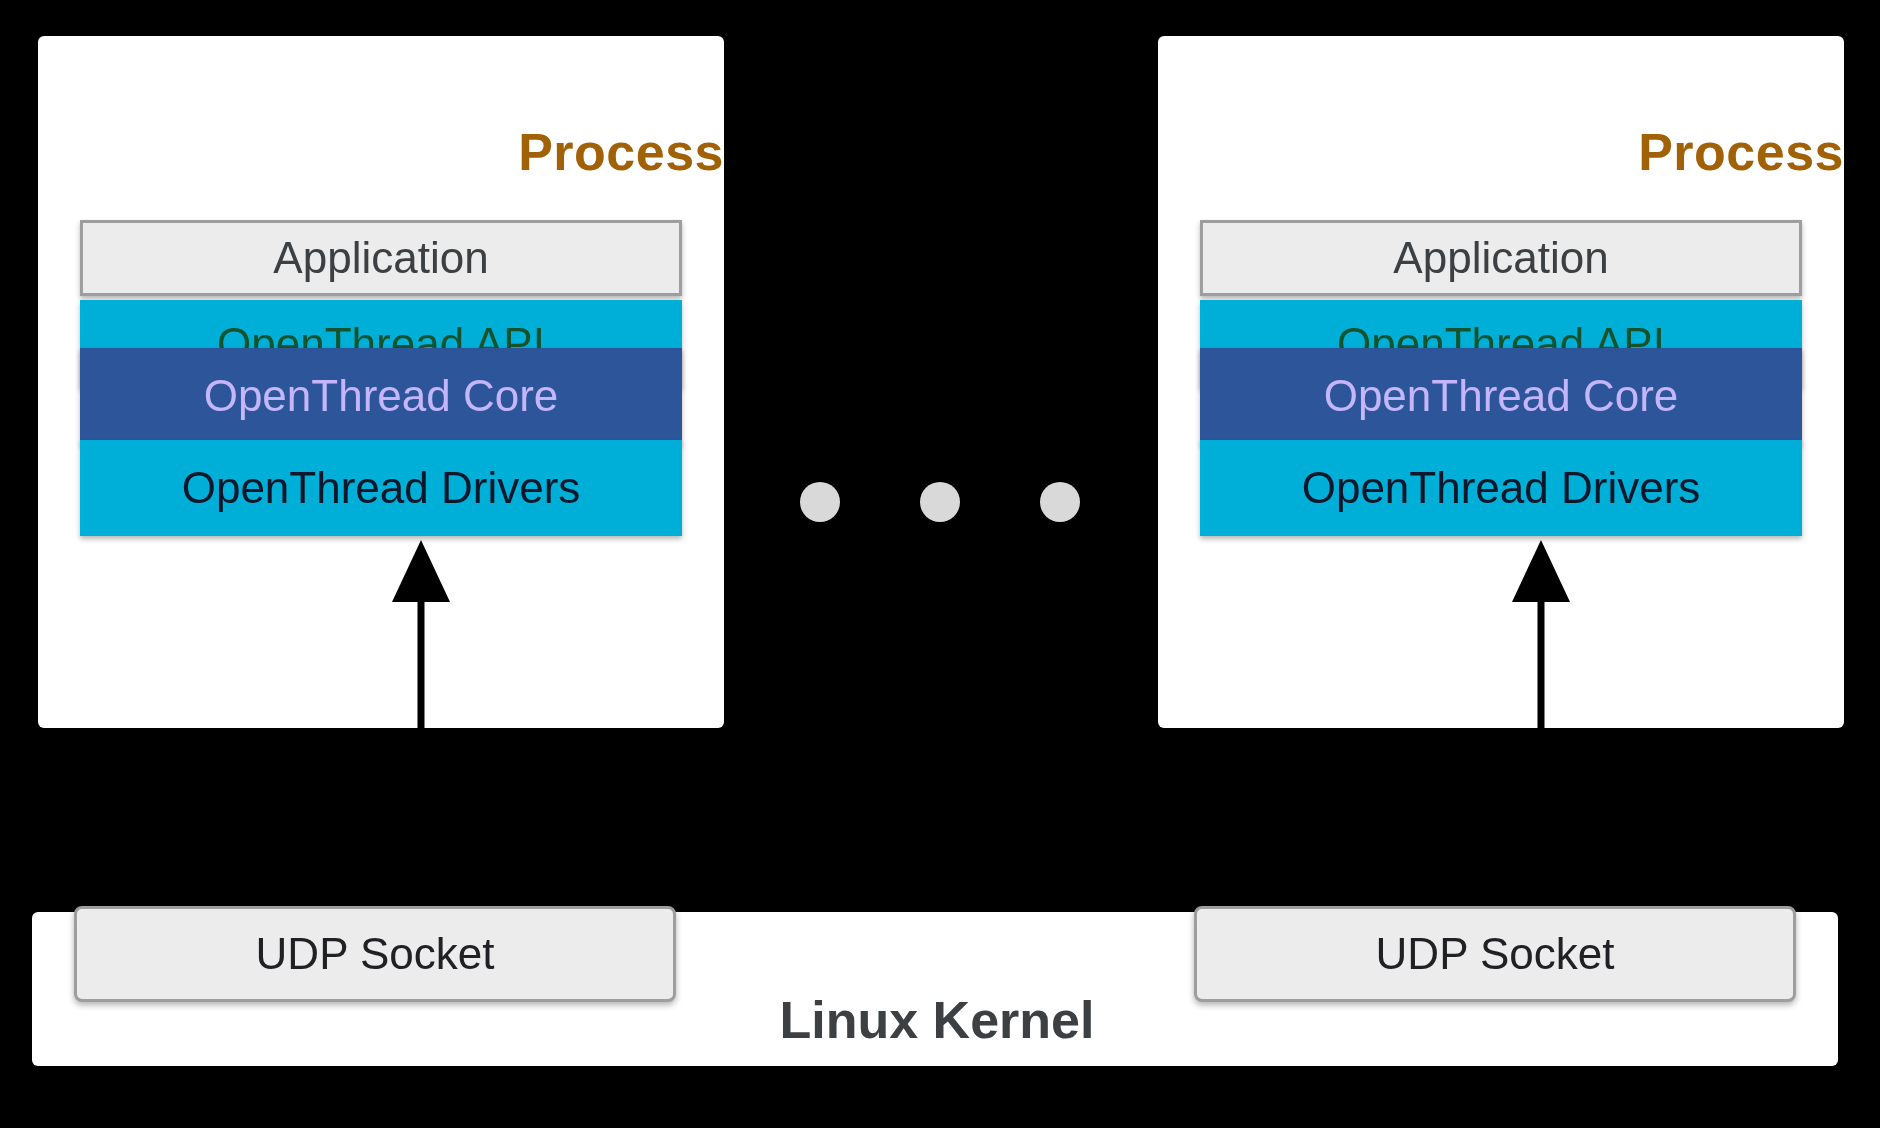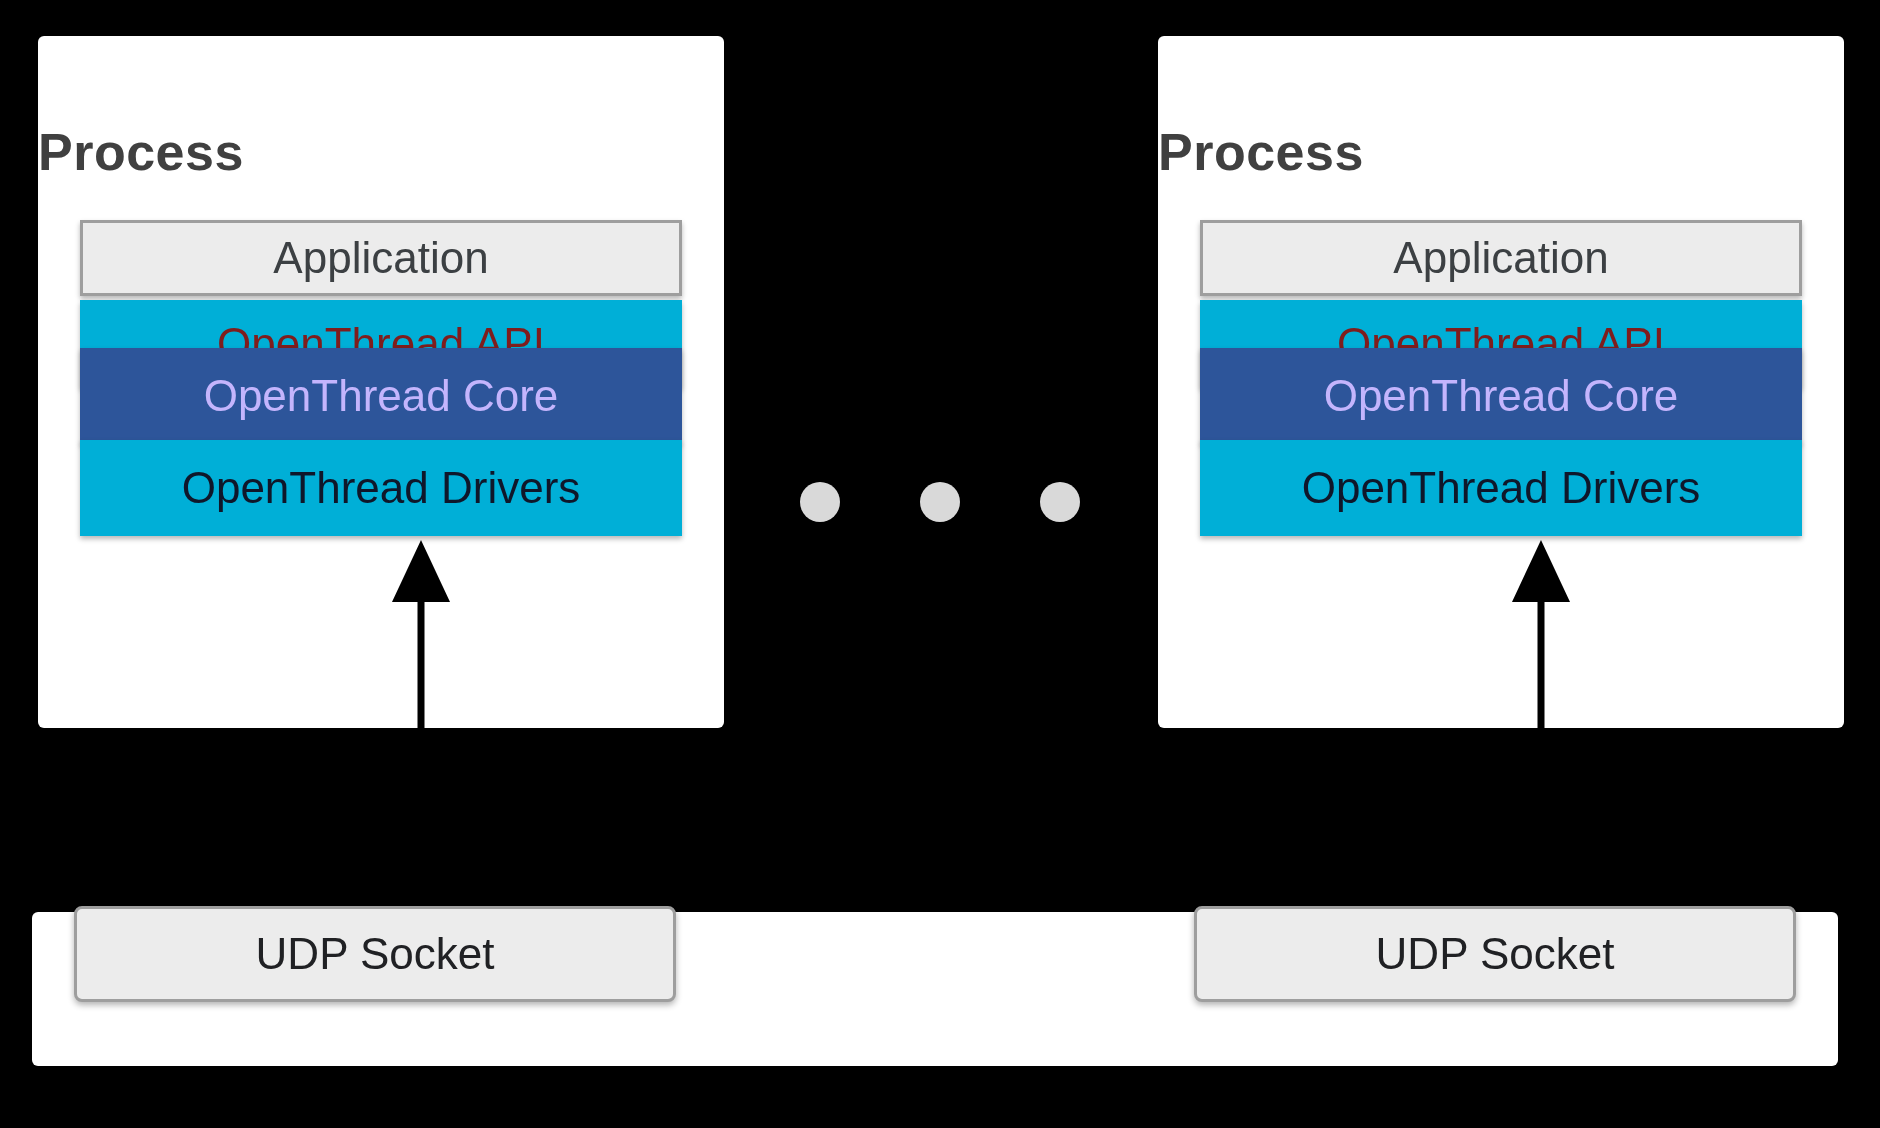--- a/index.html
+++ b/index.html
@@ -23,22 +23,22 @@
   .process-card {
     position: absolute;
     background: #ffffff;
     border-radius: 6px;
     box-shadow: 0 2px 5px rgba(0,0,0,0.35);
   }
   .process-title {
     position: absolute;
     left: 0;
     right: 0;
-    text-align: left;
-    color: #404040;
+    text-align: right;
+    color: #a16207;
     font-size: 52px;
     font-weight: bold;
     letter-spacing: 0.5px;
     line-height: 1;
   }
 
   
   .layer {
     position: absolute;
     display: flex;
@@ -50,21 +50,21 @@
   }
   .layer-app {
     background: #ececec;
     border: 3px solid #9e9e9e;
     border-radius: 0;
     color: #3c4043;
     box-shadow: 0 3px 5px rgba(0,0,0,0.28);
   }
   .layer-api {
     background: #00afd7;
-    color: #7f1d1d;
+    color: #14532d;
     box-shadow: 0 3px 5px rgba(0,0,0,0.28);
   }
   .layer-core {
     background: #2d559a;
     color: #c4b5fd;
     box-shadow: 0 3px 5px rgba(0,0,0,0.28);
   }
   .layer-drivers {
     background: #00afd7;
     color: #0f172a;
@@ -175,19 +175,20 @@
       <polygon points="45,6 74,68 16,68" fill="#000000"></polygon>
     </svg>
   </div>
 
   <div class="kernel-card" style="left:32px; top:912px; width:1806px; height:154px;">
 
     <div class="socket-box" style="left:42px; top:-6px; width:602px; height:96px;">
       <span>UDP Socket</span>
     </div>
 
+    <div class="kernel-title" style="left:644px; top:82px; width:522px;">Linux Kernel</div>
 
     <div class="socket-box" style="left:1162px; top:-6px; width:602px; height:96px;">
       <span>UDP Socket</span>
     </div>
   </div>
 
 </div>
 
 </body></html>

